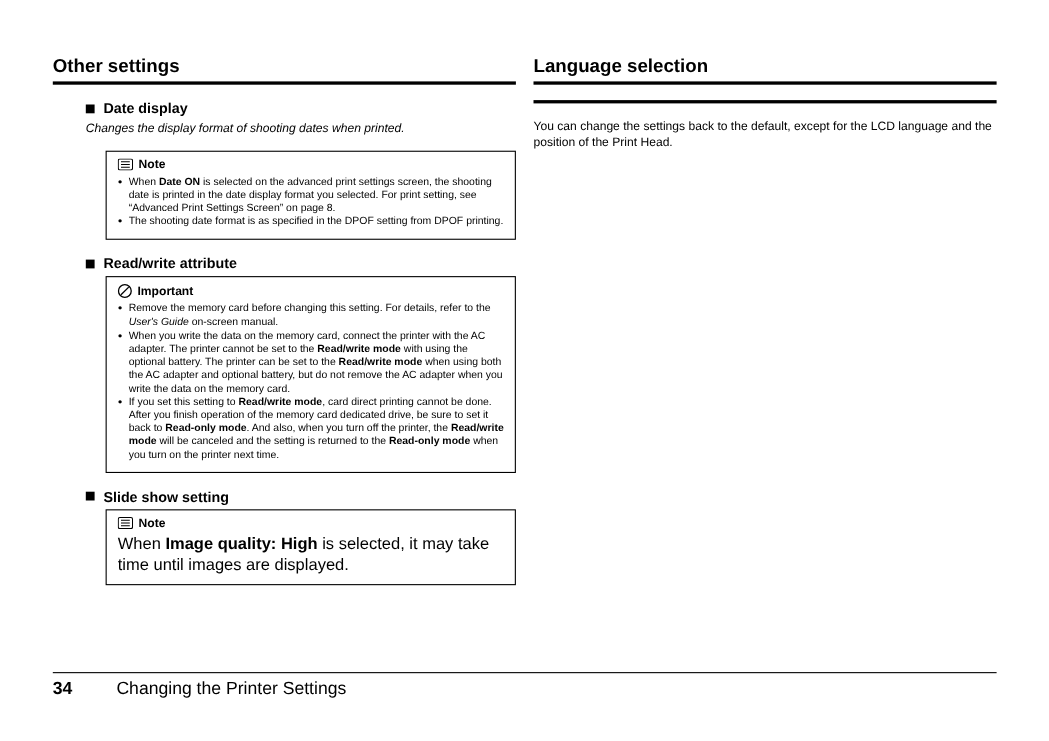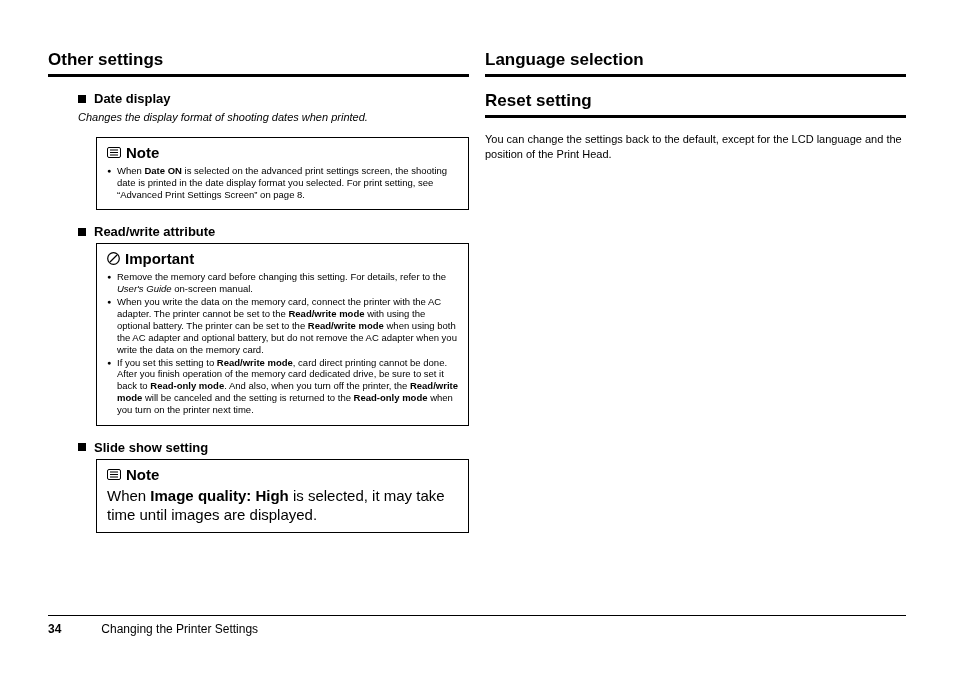--- a/index.html
+++ b/index.html
@@ -68,21 +68,21 @@
   .callout-head {
     display: flex;
     align-items: center;
     margin-bottom: 4px;
   }
   .callout-head .icon {
     margin-right: 5px;
     flex-shrink: 0;
   }
   .callout-head .lbl {
-    font-size: 15px;
+    font-size: 11px;
     font-weight: bold;
   }
   .callout ul {
     list-style: none;
     margin: 0;
     padding: 0;
   }
   .callout li {
     font-size: 9.5px;
     line-height: 1.25;
@@ -103,21 +103,21 @@
     line-height: 1.25;
   }
   b { font-weight: bold; }
   .footer {
     position: absolute;
     left: 48px;
     right: 48px;
     bottom: 38px;
     border-top: 1px solid #000;
     padding-top: 6px;
-    font-size: 12px;
+    font-size: 16px;
   }
   .footer .pg {
     font-weight: bold;
     margin-right: 40px;
   }
   .icon svg { display: block; }
 </style>
 </head>
 <body>
 
@@ -140,20 +140,21 @@
               <rect x="0.5" y="0.5" width="13" height="10" rx="1.5" fill="none" stroke="#000"></rect>
               <line x1="3" y1="3" x2="11" y2="3" stroke="#000"></line>
               <line x1="3" y1="5.5" x2="11" y2="5.5" stroke="#000"></line>
               <line x1="3" y1="8" x2="11" y2="8" stroke="#000"></line>
             </svg>
         </span>
         <span class="lbl">Note</span>
       </div>
       <ul>
         <li><span>When </span><b>Date ON</b><span> is selected on the advanced print settings screen, the shooting date is printed in the date display format you selected. For print setting, see “Advanced Print Settings Screen” on page 8.</span></li>
+        <li>The shooting date format is as specified in the DPOF setting from DPOF printing.</li>
       </ul>
     </div>
 
     <div class="sub-heading-row">
       <span class="bullet-sq"></span>
       <span class="sub-heading">Read/write attribute</span>
     </div>
 
     <div class="callout">
       <div class="callout-head">
@@ -190,21 +191,20 @@
         <span class="lbl">Note</span>
       </div>
       <div class="single"><span>When </span><b>Image quality: High</b><span> is selected, it may take time until images are displayed.</span></div>
     </div>
   </div>
 
   <div class="col">
     <h2 class="section-title">Language selection</h2>
     <hr class="thick-rule">
 
-    <h2 class="section-title">Reset setting</h2>
     <hr class="thick-rule">
     <p class="desc">You can change the settings back to the default, except for the LCD language and the position of the Print Head.</p>
   </div>
 </div>
 
 <div class="footer">
   <span class="pg">34</span><span>Changing the Printer Settings</span>
 </div>
 
 </body></html>

